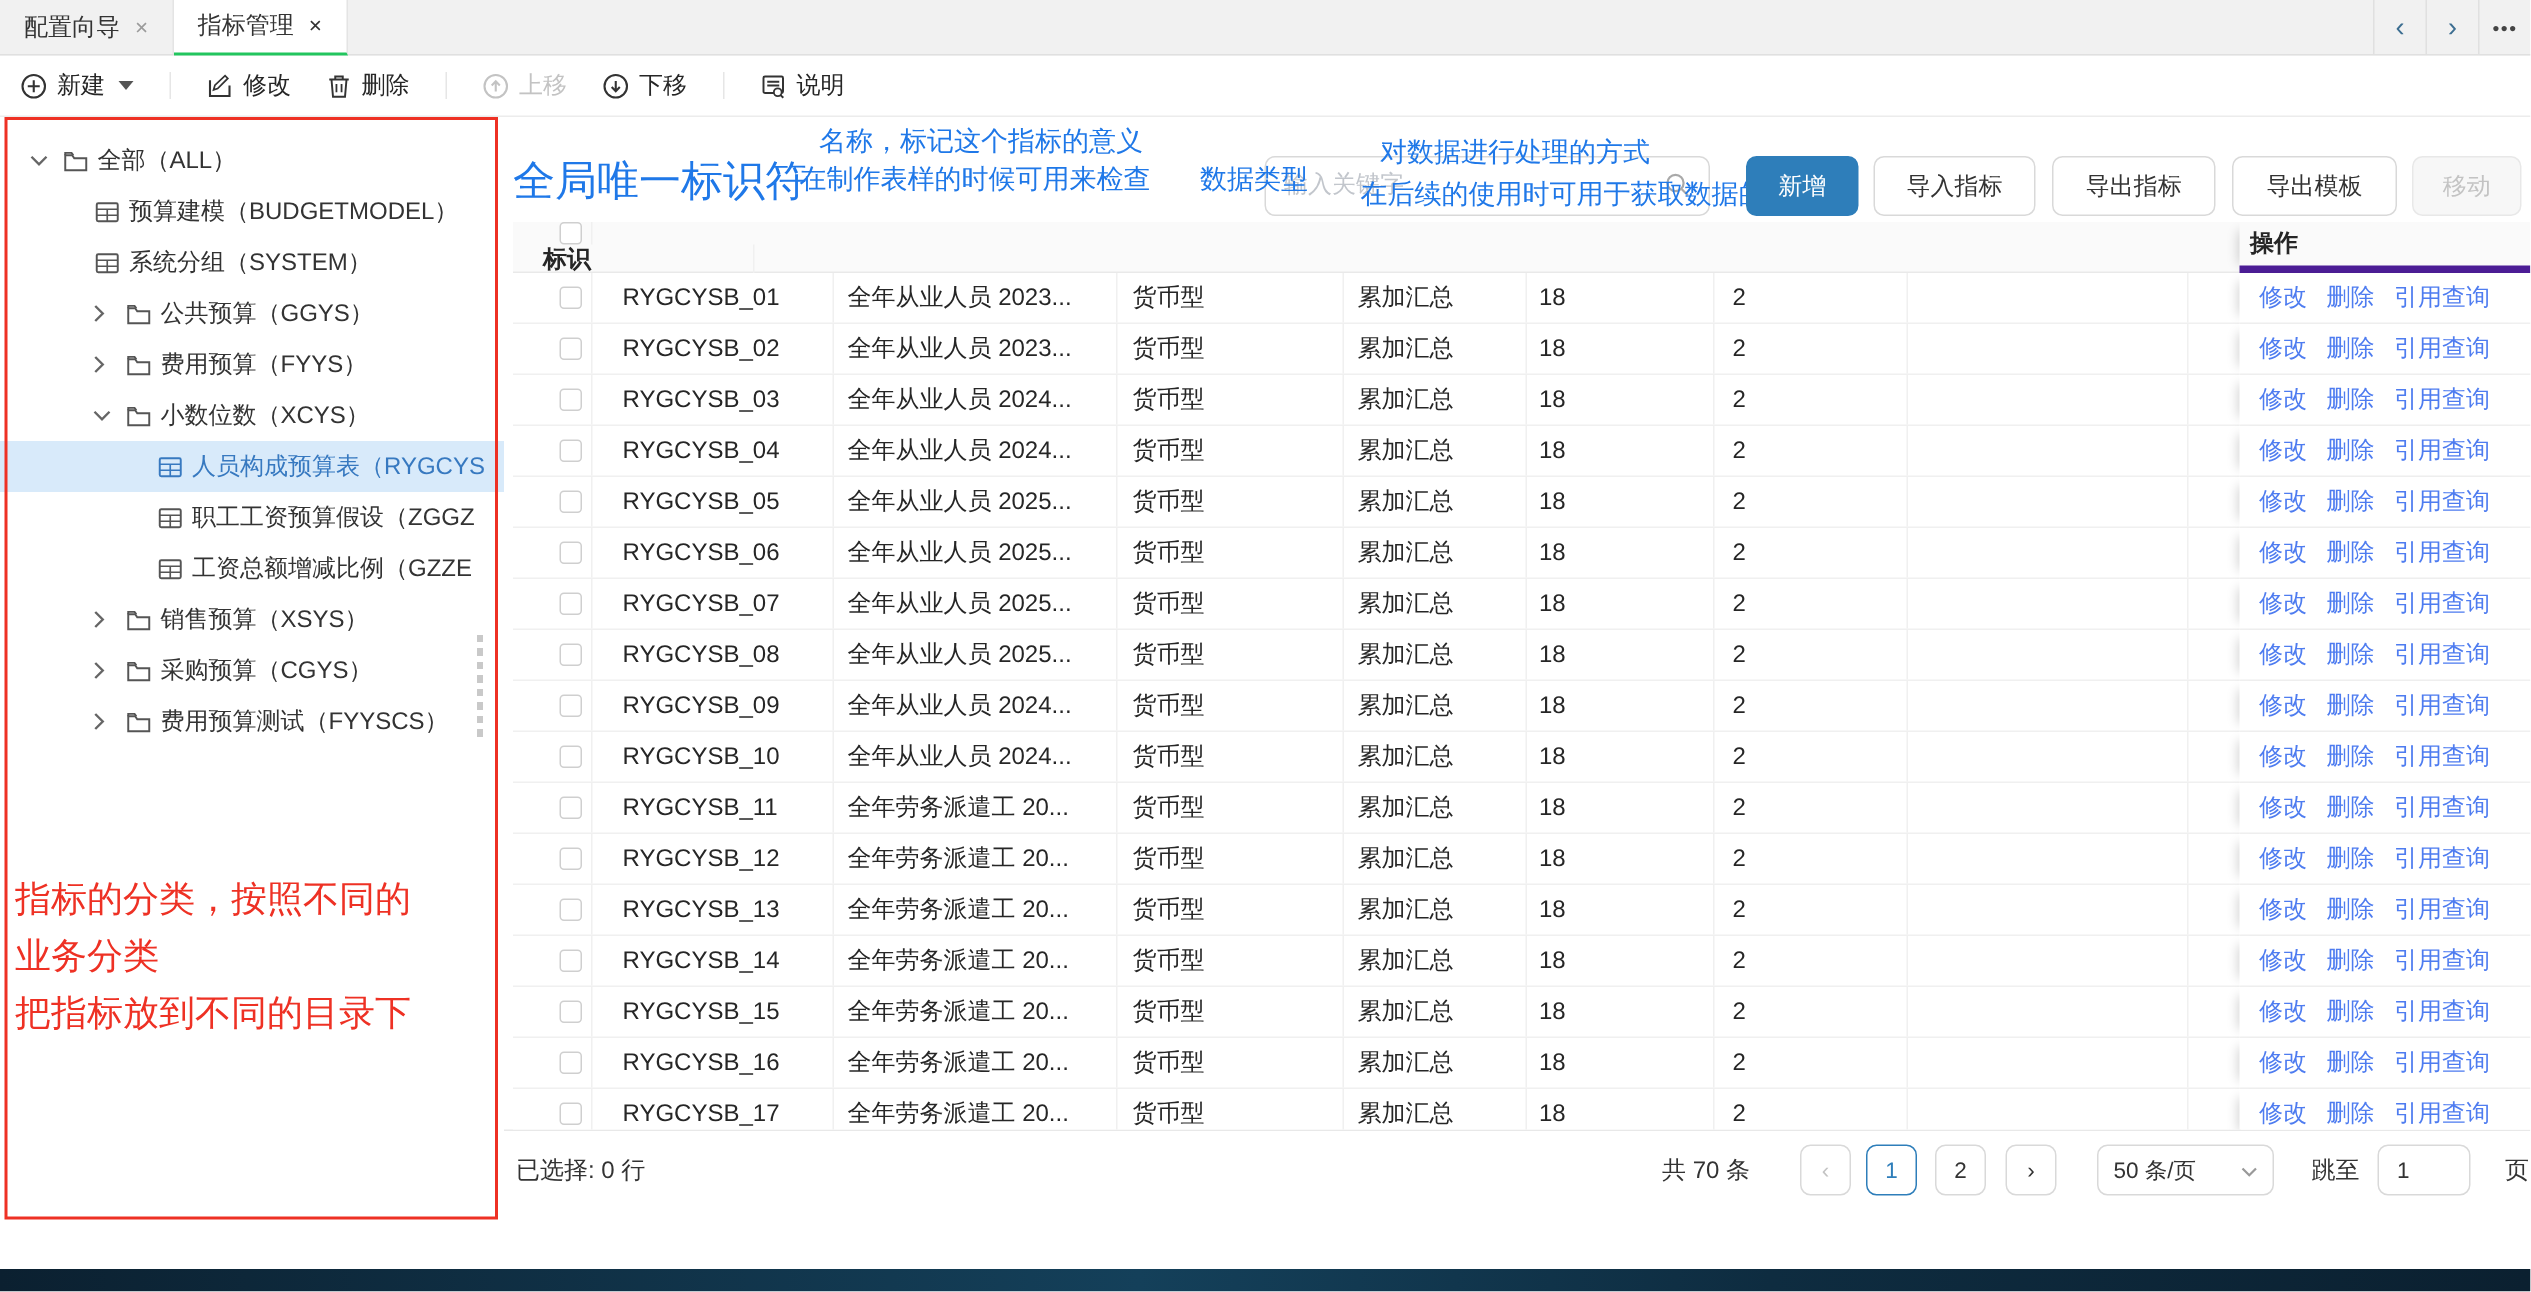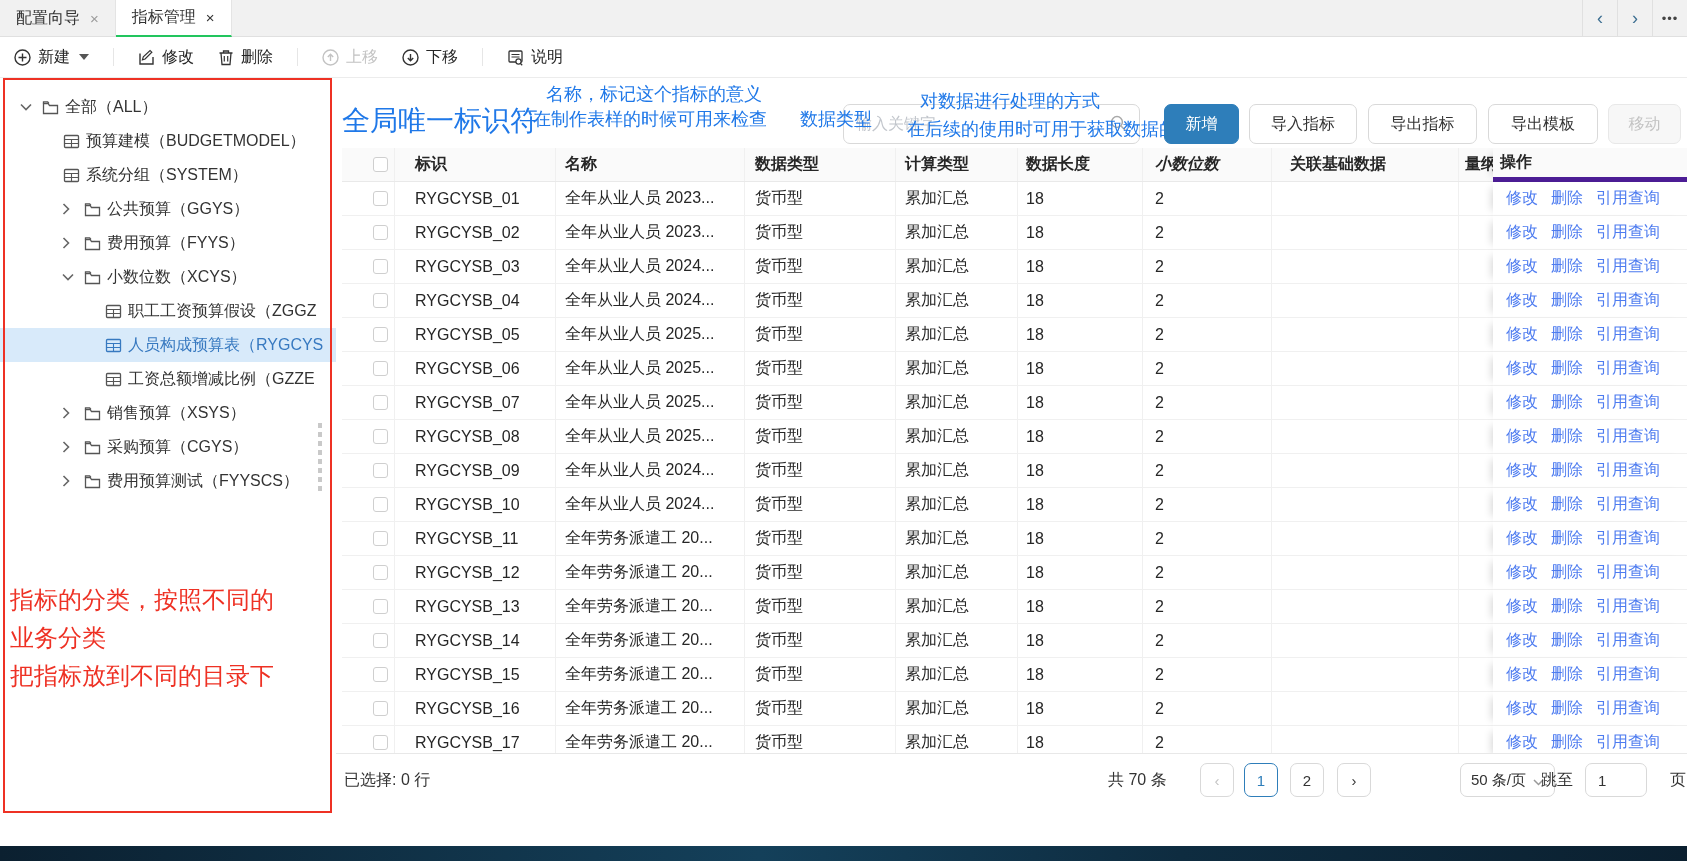--- a/index.html
+++ b/index.html
@@ -65,21 +65,21 @@
   .cbtn.disabled { background:#f7f7f7; border-color:#e8e8e8; color:#c3c3c3; cursor:default; }
   .btn-add { left:828px; width:75px; }
   .btn-import { left:913px; width:108px; }
   .btn-export { left:1032px; width:109px; }
   .btn-template { left:1152px; width:110px; }
   .btn-move { left:1272px; width:73px; }
 
   
   .table-wrap { position:absolute; top:70px; left:6px; width:1345px; height:605px; overflow:hidden; z-index:5; }
   .trow { position:relative; display:flex; height:34px; border-bottom:1px solid #f0f0f0; background:#fff; }
-  .trow.head { background:#fafafa; border-bottom:1px solid #e9e9e9; font-weight:bold; }
+  .trow.head { background:#fafafa; border-bottom:1px solid #e9e9e9; font-weight:bold;flex-direction:column; }
   .tcell { flex:none; display:flex; align-items:center; font-size:16px; border-right:1px solid #f0f0f0;
     overflow:hidden; white-space:nowrap; }
   .tcell.last { border-right:none; flex:1; }
   .cb-cell { width:53px; flex:none; display:flex; align-items:center; border-right:1px solid #f0f0f0; }
   .cbox { width:15px; height:15px; margin-left:31px; border:1px solid #cfcfcf; border-radius:3px;
     background:#fff; cursor:pointer; flex:none; }
   .ops { position:absolute; right:0; top:0; bottom:-1px; width:194px; background:#fff; display:flex;
     align-items:center; gap:13px; padding-left:13px; box-shadow:-7px 0 8px -6px rgba(0,0,0,.18);
     border-bottom:1px solid #f0f0f0; font-size:16px; }
   .trow.head .ops { background:#fafafa; padding-left:7px; font-weight:bold; border-bottom:5px solid #4c1d95; }
@@ -88,21 +88,21 @@
   
   .footer { position:absolute; left:0; right:0; top:675px; bottom:0; border-top:1px solid #e8e8e8; background:#fff; }
   .f-item { position:absolute; top:9px; height:34px; display:flex; align-items:center; font-size:16px; color:#333; }
   .f-sel { left:8px; }
   .f-total { left:772px; }
   .pg-btn { position:absolute; top:9px; width:34px; height:34px; border:1px solid #d9d9d9; border-radius:7px;
     background:#fff; display:flex; align-items:center; justify-content:center; font-size:15px; color:#333; cursor:pointer; }
   .pg-btn.dis { color:#c3c3c3; cursor:default; }
   .pg-btn.active { border-color:#2e7eba; color:#2e7eba; }
   .pg-prev { left:864px; } .pg-next { left:1001px; }
-  .pg-size { left:1124px; width:95px; justify-content:space-between; padding:0 10px; position:absolute; top:9px;
+  .pg-size { left:1062px; width:118px; justify-content:space-between; padding:0 10px; position:absolute; top:9px;
     height:34px; border:1px solid #d9d9d9; border-radius:7px; display:flex; align-items:center; font-size:15px;
     color:#333; cursor:pointer; }
   .f-jump-label { left:1205px; }
   .jump-input { position:absolute; left:1249px; top:9px; width:62px; height:34px; border:1px solid #d9d9d9;
     border-radius:7px; text-align:left; padding-left:12px; font-size:15px; font-family:inherit; color:#333; outline:none; }
   .f-jump-unit { left:1334px; }
 
   .bottombar { height:15px; background:linear-gradient(90deg,#0b2030 0%,#14405a 45%,#0e2c40 70%,#0b2030 100%); }
 </style>
 </head>
@@ -268,39 +268,39 @@
               </svg>
             </span>
             <span class="tree-ico">
               <svg width="17" height="15" viewBox="0 0 17 15">
                 <path d="M1.5 3.5h4.6l1.4 2h8v8h-14z" fill="none" stroke="#555" stroke-width="1.3"></path>
                 <path d="M1.5 3.5v-1.6h4.2l1.2 1.6" fill="none" stroke="#555" stroke-width="1.3"></path>
               </svg>
             </span>
             <span class="tree-label">小数位数（XCYS）</span>
           </div>
+          <div class="tree-item selected" style="padding-left: 83px;">
+            <span class="chev-slot"></span>
+            <span class="tree-ico">
+              <svg width="17" height="15" viewBox="0 0 17 15">
+                <rect x="1.5" y="1.5" width="14" height="12" rx="1" fill="none" stroke="#3779c0" stroke-width="1.3"></rect>
+                <path d="M1.5 5.5h14M1.5 9.5h14M8.5 5.5v8" stroke="#3779c0" stroke-width="1.1"></path>
+              </svg>
+            </span>
+            <span class="tree-label">人员构成预算表（RYGCYS</span>
+          </div>
           <div class="tree-item" style="padding-left: 83px;">
             <span class="chev-slot"></span>
             <span class="tree-ico">
               <svg width="17" height="15" viewBox="0 0 17 15">
                 <rect x="1.5" y="1.5" width="14" height="12" rx="1" fill="none" stroke="#555" stroke-width="1.3"></rect>
                 <path d="M1.5 5.5h14M1.5 9.5h14M8.5 5.5v8" stroke="#555" stroke-width="1.1"></path>
               </svg>
             </span>
             <span class="tree-label">职工工资预算假设（ZGGZ</span>
-          </div>
-          <div class="tree-item selected" style="padding-left: 83px;">
-            <span class="chev-slot"></span>
-            <span class="tree-ico">
-              <svg width="17" height="15" viewBox="0 0 17 15">
-                <rect x="1.5" y="1.5" width="14" height="12" rx="1" fill="none" stroke="#3779c0" stroke-width="1.3"></rect>
-                <path d="M1.5 5.5h14M1.5 9.5h14M8.5 5.5v8" stroke="#3779c0" stroke-width="1.1"></path>
-              </svg>
-            </span>
-            <span class="tree-label">人员构成预算表（RYGCYS</span>
           </div>
           <div class="tree-item" style="padding-left: 83px;">
             <span class="chev-slot"></span>
             <span class="tree-ico">
               <svg width="17" height="15" viewBox="0 0 17 15">
                 <rect x="1.5" y="1.5" width="14" height="12" rx="1" fill="none" stroke="#555" stroke-width="1.3"></rect>
                 <path d="M1.5 5.5h14M1.5 9.5h14M8.5 5.5v8" stroke="#555" stroke-width="1.1"></path>
               </svg>
             </span>
             <span class="tree-label">工资总额增减比例（GZZE</span>

